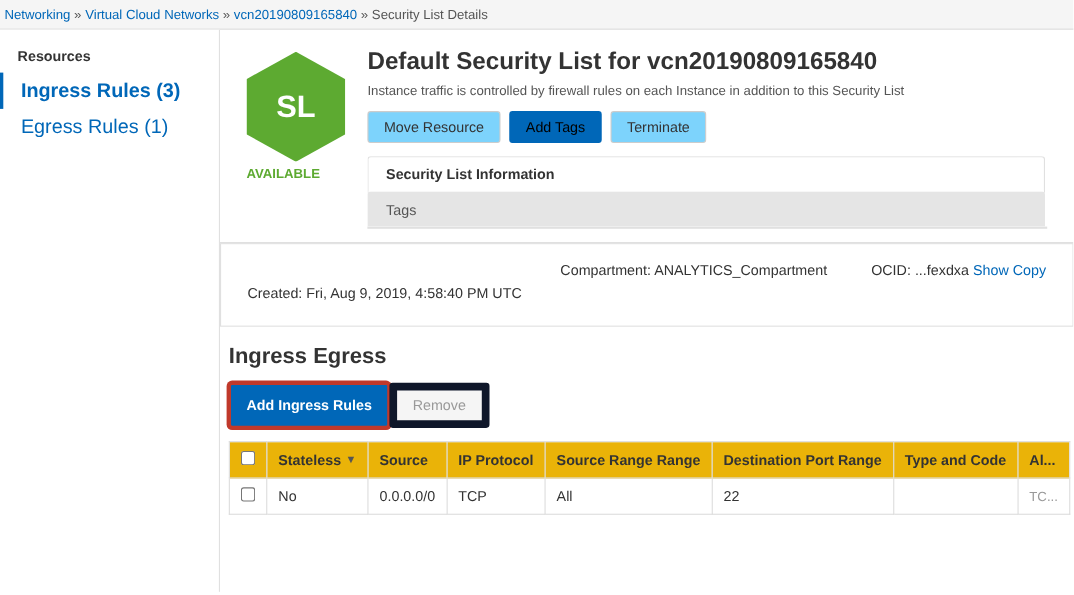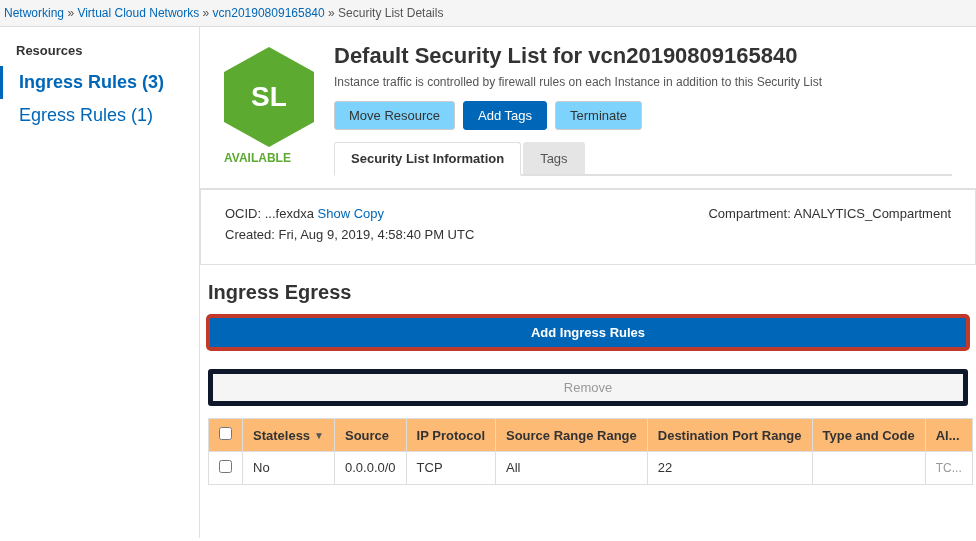--- a/index.html
+++ b/index.html
@@ -99,26 +99,26 @@
       padding: 6px 14px;
       font-size: 13px;
       border-radius: 3px;
       cursor: pointer;
       border: 1px solid #ccc;
       background: #7dd3fc;
       color: #333;
     }
     .btn-primary {
       background: #0067b8;
-      color: #ffffff;
+      color: #000000;
       border-color: #0067b8;
     }
 
     
-    .tabs { display: flex; border-bottom: 2px solid #e0e0e0; margin-bottom: 0; }
+    .tabs { display: flex; border-bottom: 2px solid #e0e0e0; margin-bottom: 0; flex-direction: column; }
     .tab {
       padding: 8px 16px;
       cursor: pointer;
       font-size: 13px;
       border: 1px solid transparent;
       border-bottom: none;
       color: #555;
       background: #e5e5e5;
       margin-right: 2px;
       border-radius: 3px 3px 0 0;
@@ -146,50 +146,50 @@
     .info-item a { color: #0067b8; text-decoration: none; cursor: pointer; }
 
     
     .ingress-section { padding: 16px 8px 0 8px; }
     .ingress-title {
       font-size: 20px;
       font-weight: bold;
       color: #333;
       margin-bottom: 12px;
     }
-    .ingress-actions { display: flex; gap: 20px; margin-bottom: 12px; flex-direction: column; }
+    .ingress-actions { display: flex; gap: 0; margin-bottom: 12px; }
     .btn-add-ingress {
       background: #0067b8;
       color: white;
       border: 2px solid #c0392b;
       padding: 7px 14px;
       font-size: 13px;
       border-radius: 3px;
       cursor: pointer;
       font-weight: bold;
       box-shadow: 0 0 0 2px #c0392b;
     }
     .btn-remove {
       background: #f5f5f5;
       color: #999;
-      border: 5px solid #0f172a;
+      border: 7px solid #0f172a;
       padding: 6px 14px;
       font-size: 13px;
       border-radius: 3px;
       cursor: pointer;
     }
 
     
     .rules-table {
       width: 100%;
       border-collapse: collapse;
       font-size: 13px;
     }
     .rules-table th {
-      background: #fdba74;
+      background: #eab308;
       border: 1px solid #ddd;
       padding: 8px 10px;
       text-align: left;
       font-weight: bold;
       color: #333;
       white-space: nowrap;
     }
     .rules-table td {
       border: 1px solid #ddd;
       padding: 8px 10px;
@@ -243,30 +243,30 @@
           <div class="tabs">
             <div class="tab active">Security List Information</div>
             <div class="tab">Tags</div>
           </div>
         </div>
       </div>
     </div>
 
     <div class="info-panel">
       <div class="info-row">
+        <div class="info-item" style="margin-left: auto;">
+          <span class="label">Compartment:</span>
+          <span class="value">ANALYTICS_Compartment</span>
+        </div>
         <div class="info-item">
           <span class="label">OCID:</span>
           <span class="value">...fexdxa</span>
           <a>Show</a>
           <span> </span>
           <a>Copy</a>
-        </div>
-        <div class="info-item" style="margin-left: auto;">
-          <span class="label">Compartment:</span>
-          <span class="value">ANALYTICS_Compartment</span>
         </div>
       </div>
       <div class="info-row">
         <div class="info-item">
           <span class="label">Created:</span>
           <span class="value">Fri, Aug 9, 2019, 4:58:40 PM UTC</span>
         </div>
       </div>
     </div>
 

